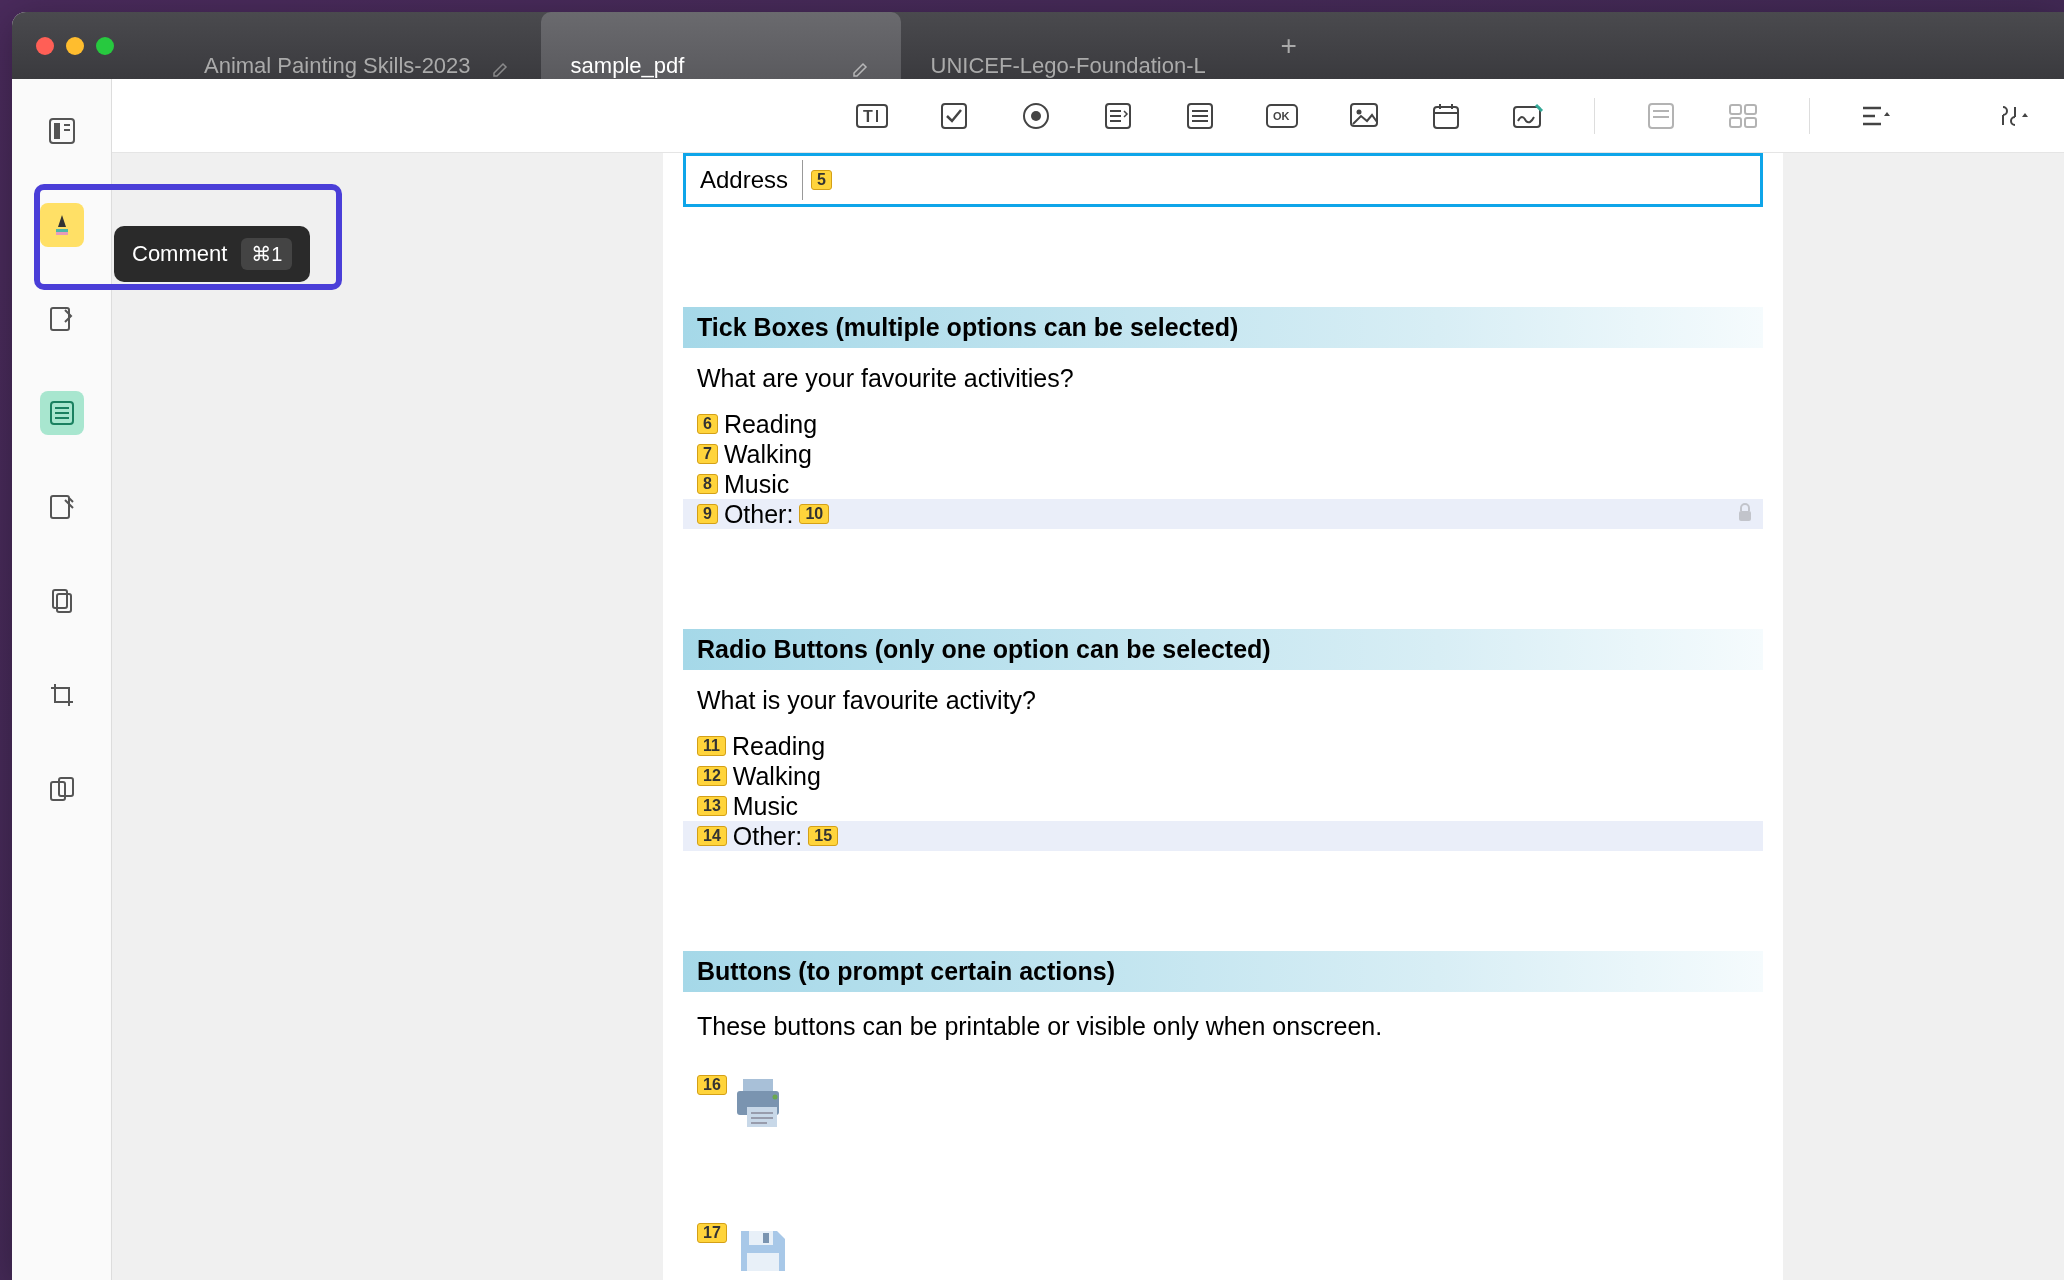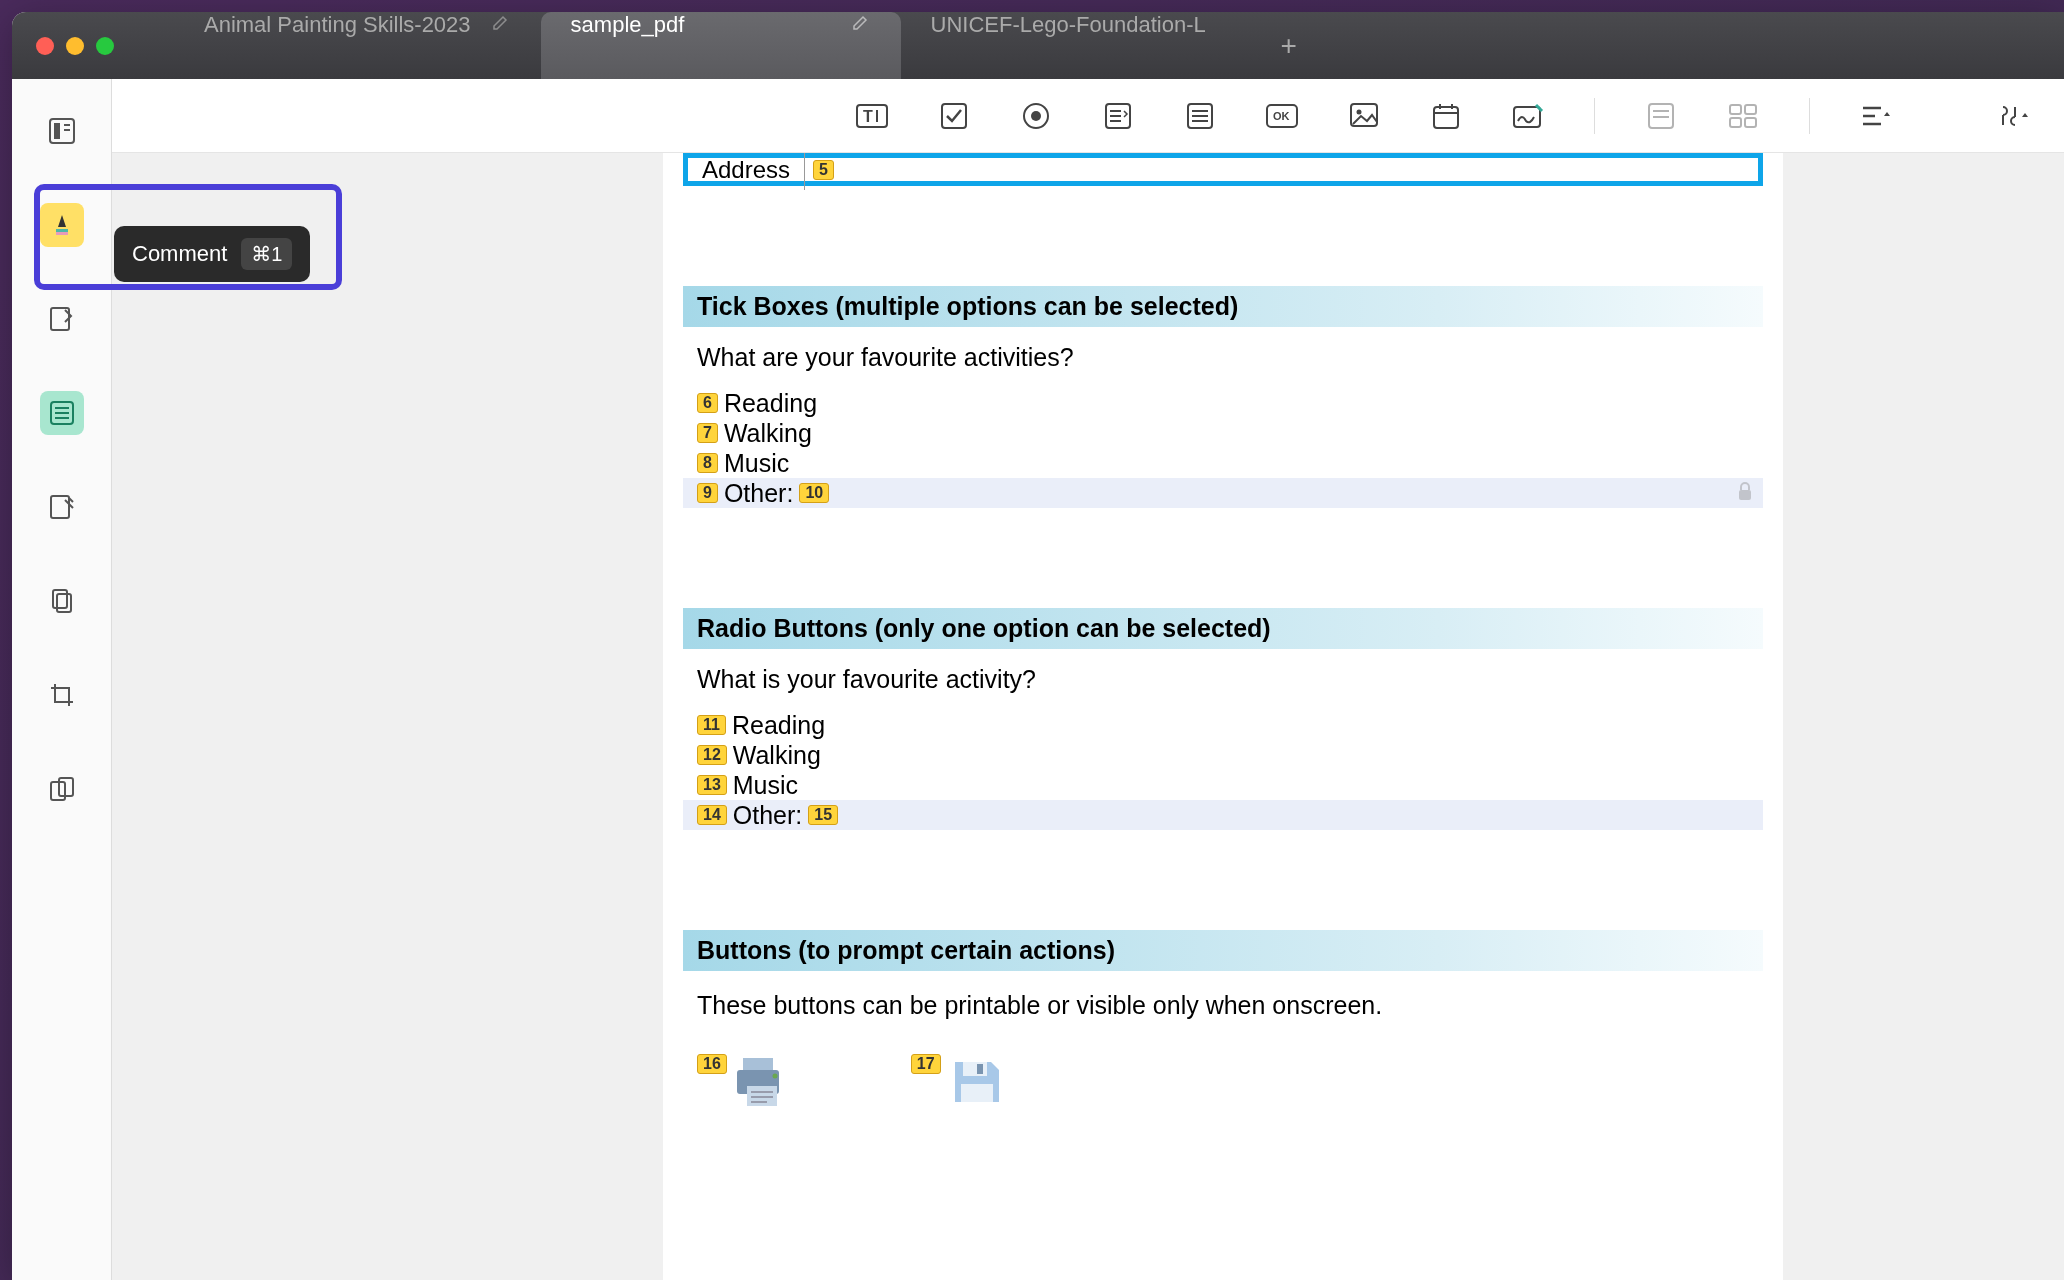--- a/index.html
+++ b/index.html
@@ -33,21 +33,21 @@
 
 .traffic-lights { display: flex; gap: 12px; margin-right: 60px; }
 .tl { width: 18px; height: 18px; border-radius: 50%; }
 .tl.red { background: #ff5f56; }
 .tl.yellow { background: #ffbd2e; }
 .tl.green { background: #27c93f; }
 
 .tab {
   height: 67px;
   display: flex;
-  align-items: flex-start;
+  align-items: flex-end;
   padding: 0 30px;
   color: #aaa;
   font-size: 22px;
   position: relative;
   min-width: 360px;
   gap: 20px;
 }
 .tab.active {
   background: linear-gradient(180deg, #6a6a6e 0%, #5a5a5e 100%);
   color: #fff;
@@ -161,23 +161,23 @@
 .page {
   width: 1120px;
   background: #fff;
   padding: 0;
   margin-left: 270px;
 }
 
 .address-row {
   display: flex;
   align-items: center;
-  border: 5px solid #0ea5e9;
+  border: 3px solid #0ea5e9;
   margin: 0 20px 10px 20px;
-  height: 33px;
+  height: 54px;
 }
 .address-row .lbl {
   padding: 6px 14px;
   border-right: 1px solid #999;
   font-size: 24px;
 }
 .address-row .fld {
   flex: 1;
   padding-left: 8px;
 }
@@ -229,23 +229,24 @@
 }
 
 .buttons-desc {
   font-size: 25px;
   padding: 4px 14px;
   margin: 16px 20px 30px 20px;
 }
 
 .pdf-buttons {
   display: flex;
-  gap: 118px;
+  gap: 92px;
   margin: 4px 20px;
   padding-left: 14px;
+  flex-direction: column;
 }
 .pdf-btn {
   position: relative;
   display: flex;
   align-items: flex-start;
 }
 .pdf-btn-icon {
   width: 60px;
   height: 56px;
   margin-left: 6px;

